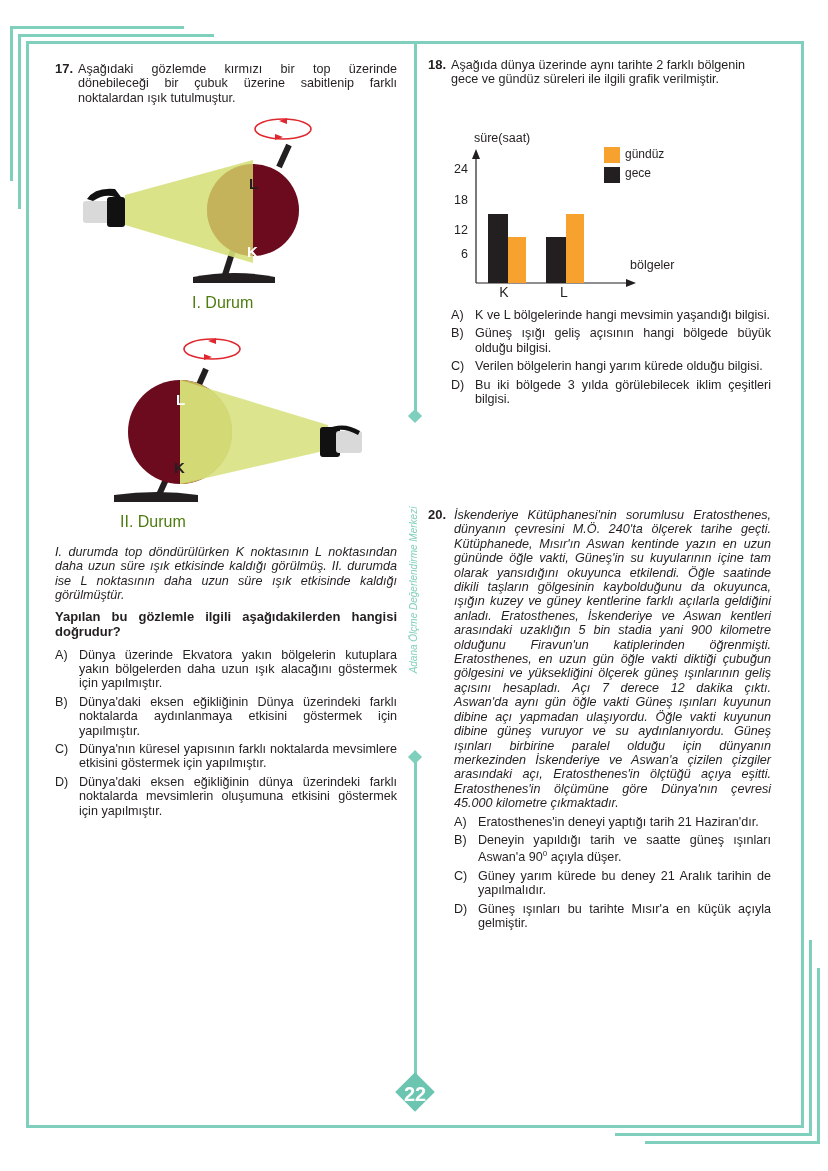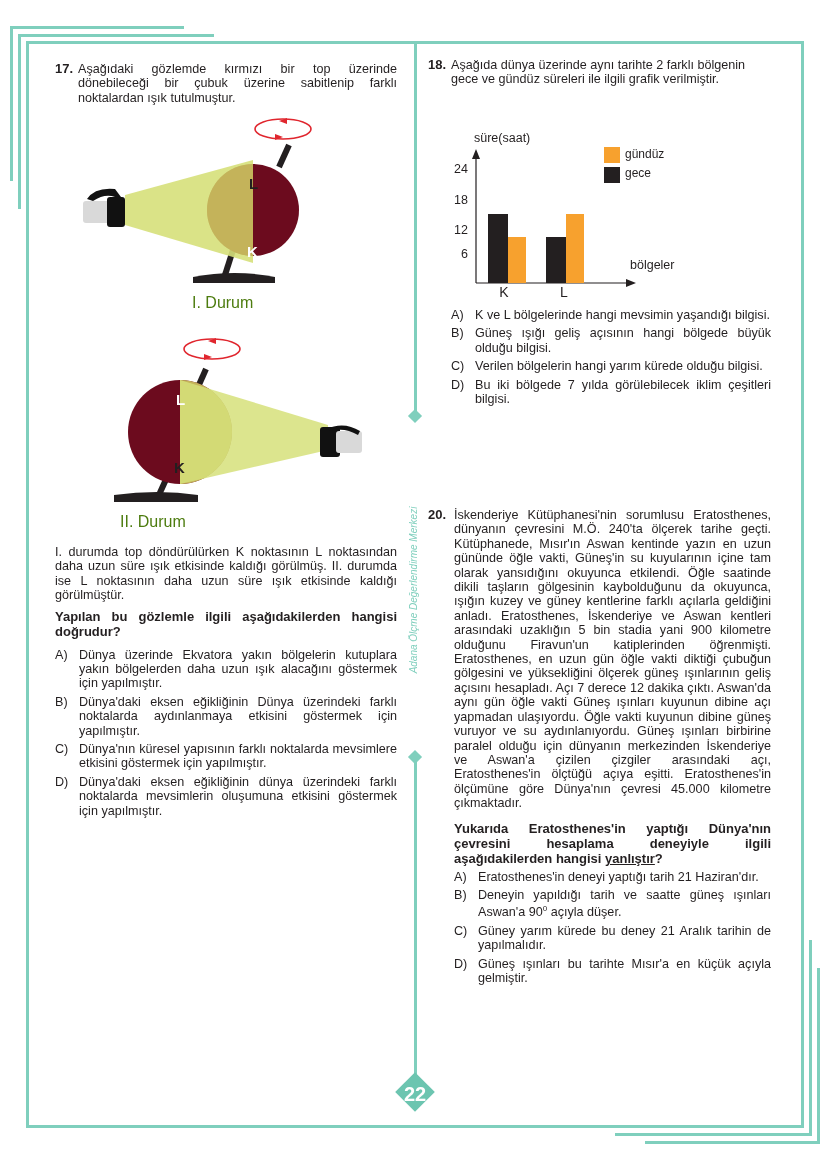--- a/index.html
+++ b/index.html
@@ -17,21 +17,21 @@
   .qnum.wide { width: 26px; }
   .qtext { text-align: justify; flex: 1; }
 
   .stem { font-weight: bold; text-align: justify; font-size: 13px; line-height: 15px; }
   .stem u { text-decoration: underline; }
 
   .opt { display: flex; margin-top: 4px; text-align: justify; }
   .opt .letter { width: 24px; flex-shrink: 0; }
   .opt .otext { flex: 1; }
 
-  .plain { text-align: justify; }
+  .plain { text-align: justify; font-style: italic; }
 
   .fig { position: absolute; }
   .caption { position: absolute; font-size: 16px; color: #4d7c0f; }
 
   .watermark {
     position: absolute; left: 413px; top: 590px;
     transform: translate(-50%, -50%) rotate(-90deg);
     font-size: 10px; font-style: italic; color: #7fcfbd; white-space: nowrap;
   }
   .divider-line { position: absolute; left: 414px; width: 3px; background: #7fcfbd; }
@@ -185,31 +185,30 @@
     <div class="opt">
       <span class="letter">B)</span>
       <span class="otext">Güneş ışığı geliş açısının hangi bölgede büyük olduğu bilgisi.</span>
     </div>
     <div class="opt">
       <span class="letter">C)</span>
       <span class="otext">Verilen bölgelerin hangi yarım kürede olduğu bilgisi.</span>
     </div>
     <div class="opt">
       <span class="letter">D)</span>
-      <span class="otext">Bu iki bölgede 7 yılda görülebilecek iklim çeşitleri bilgisi.</span>
+      <span class="otext">Bu iki bölgede 3 yılda görülebilecek iklim çeşitleri bilgisi.</span>
     </div>
   </div>
 </div>
 
 <div class="col col-right" style="top:508px;">
   <div class="qhead">
     <span class="qnum wide">20.</span>
     <div style="flex:1;">
       <div class="plain">İskenderiye Kütüphanesi'nin sorumlusu Eratosthenes, dünyanın çevresini M.Ö. 240'ta ölçerek tarihe geçti. Kütüphanede, Mısır'ın Aswan kentinde yazın en uzun gününde öğle vakti, Güneş'in su kuyularının içine tam olarak yansıdığını okuyunca etkilendi. Öğle saatinde dikili taşların gölgesinin kaybolduğunu da okuyunca, ışığın kuzey ve güney kentlerine farklı açılarla geldiğini anladı. Eratosthenes, İskenderiye ve Aswan kentleri arasındaki uzaklığın 5 bin stadia yani 900 kilometre olduğunu Firavun'un katiplerinden öğrenmişti. Eratosthenes, en uzun gün öğle vakti diktiği çubuğun gölgesini ve yüksekliğini ölçerek güneş ışınlarının geliş açısını hesapladı. Açı 7 derece 12 dakika çıktı. Aswan'da aynı gün öğle vakti Güneş ışınları kuyunun dibine açı yapmadan ulaşıyordu. Öğle vakti kuyunun dibine güneş vuruyor ve su aydınlanıyordu. Güneş ışınları birbirine paralel olduğu için dünyanın merkezinden İskenderiye ve Aswan'a çizilen çizgiler arasındaki açı, Eratosthenes'in ölçtüğü açıya eşitti. Eratosthenes'in ölçümüne göre Dünya'nın çevresi 45.000 kilometre çıkmaktadır.</div>
-      <div class="stem" style="margin-top:10px;"><span>Yukarıda Eratosthenes'in yaptığı Dünya'nın çevresini hesaplama deneyiyle ilgili aşağıdakilerden hangisi </span><u>yanlıştır</u><span>?</span></div>
       <div style="margin-top:2px;">
         <div class="opt">
           <span class="letter">A)</span>
           <span class="otext">Eratosthenes'in deneyi yaptığı tarih 21 Haziran'dır.</span>
         </div>
         <div class="opt">
           <span class="letter">B)</span>
           <span class="otext"><span>Deneyin yapıldığı tarih ve saatte güneş ışınları Aswan'a 90</span><sup style="font-size:8px;">0</sup><span> açıyla düşer.</span></span>
         </div>
         <div class="opt">

